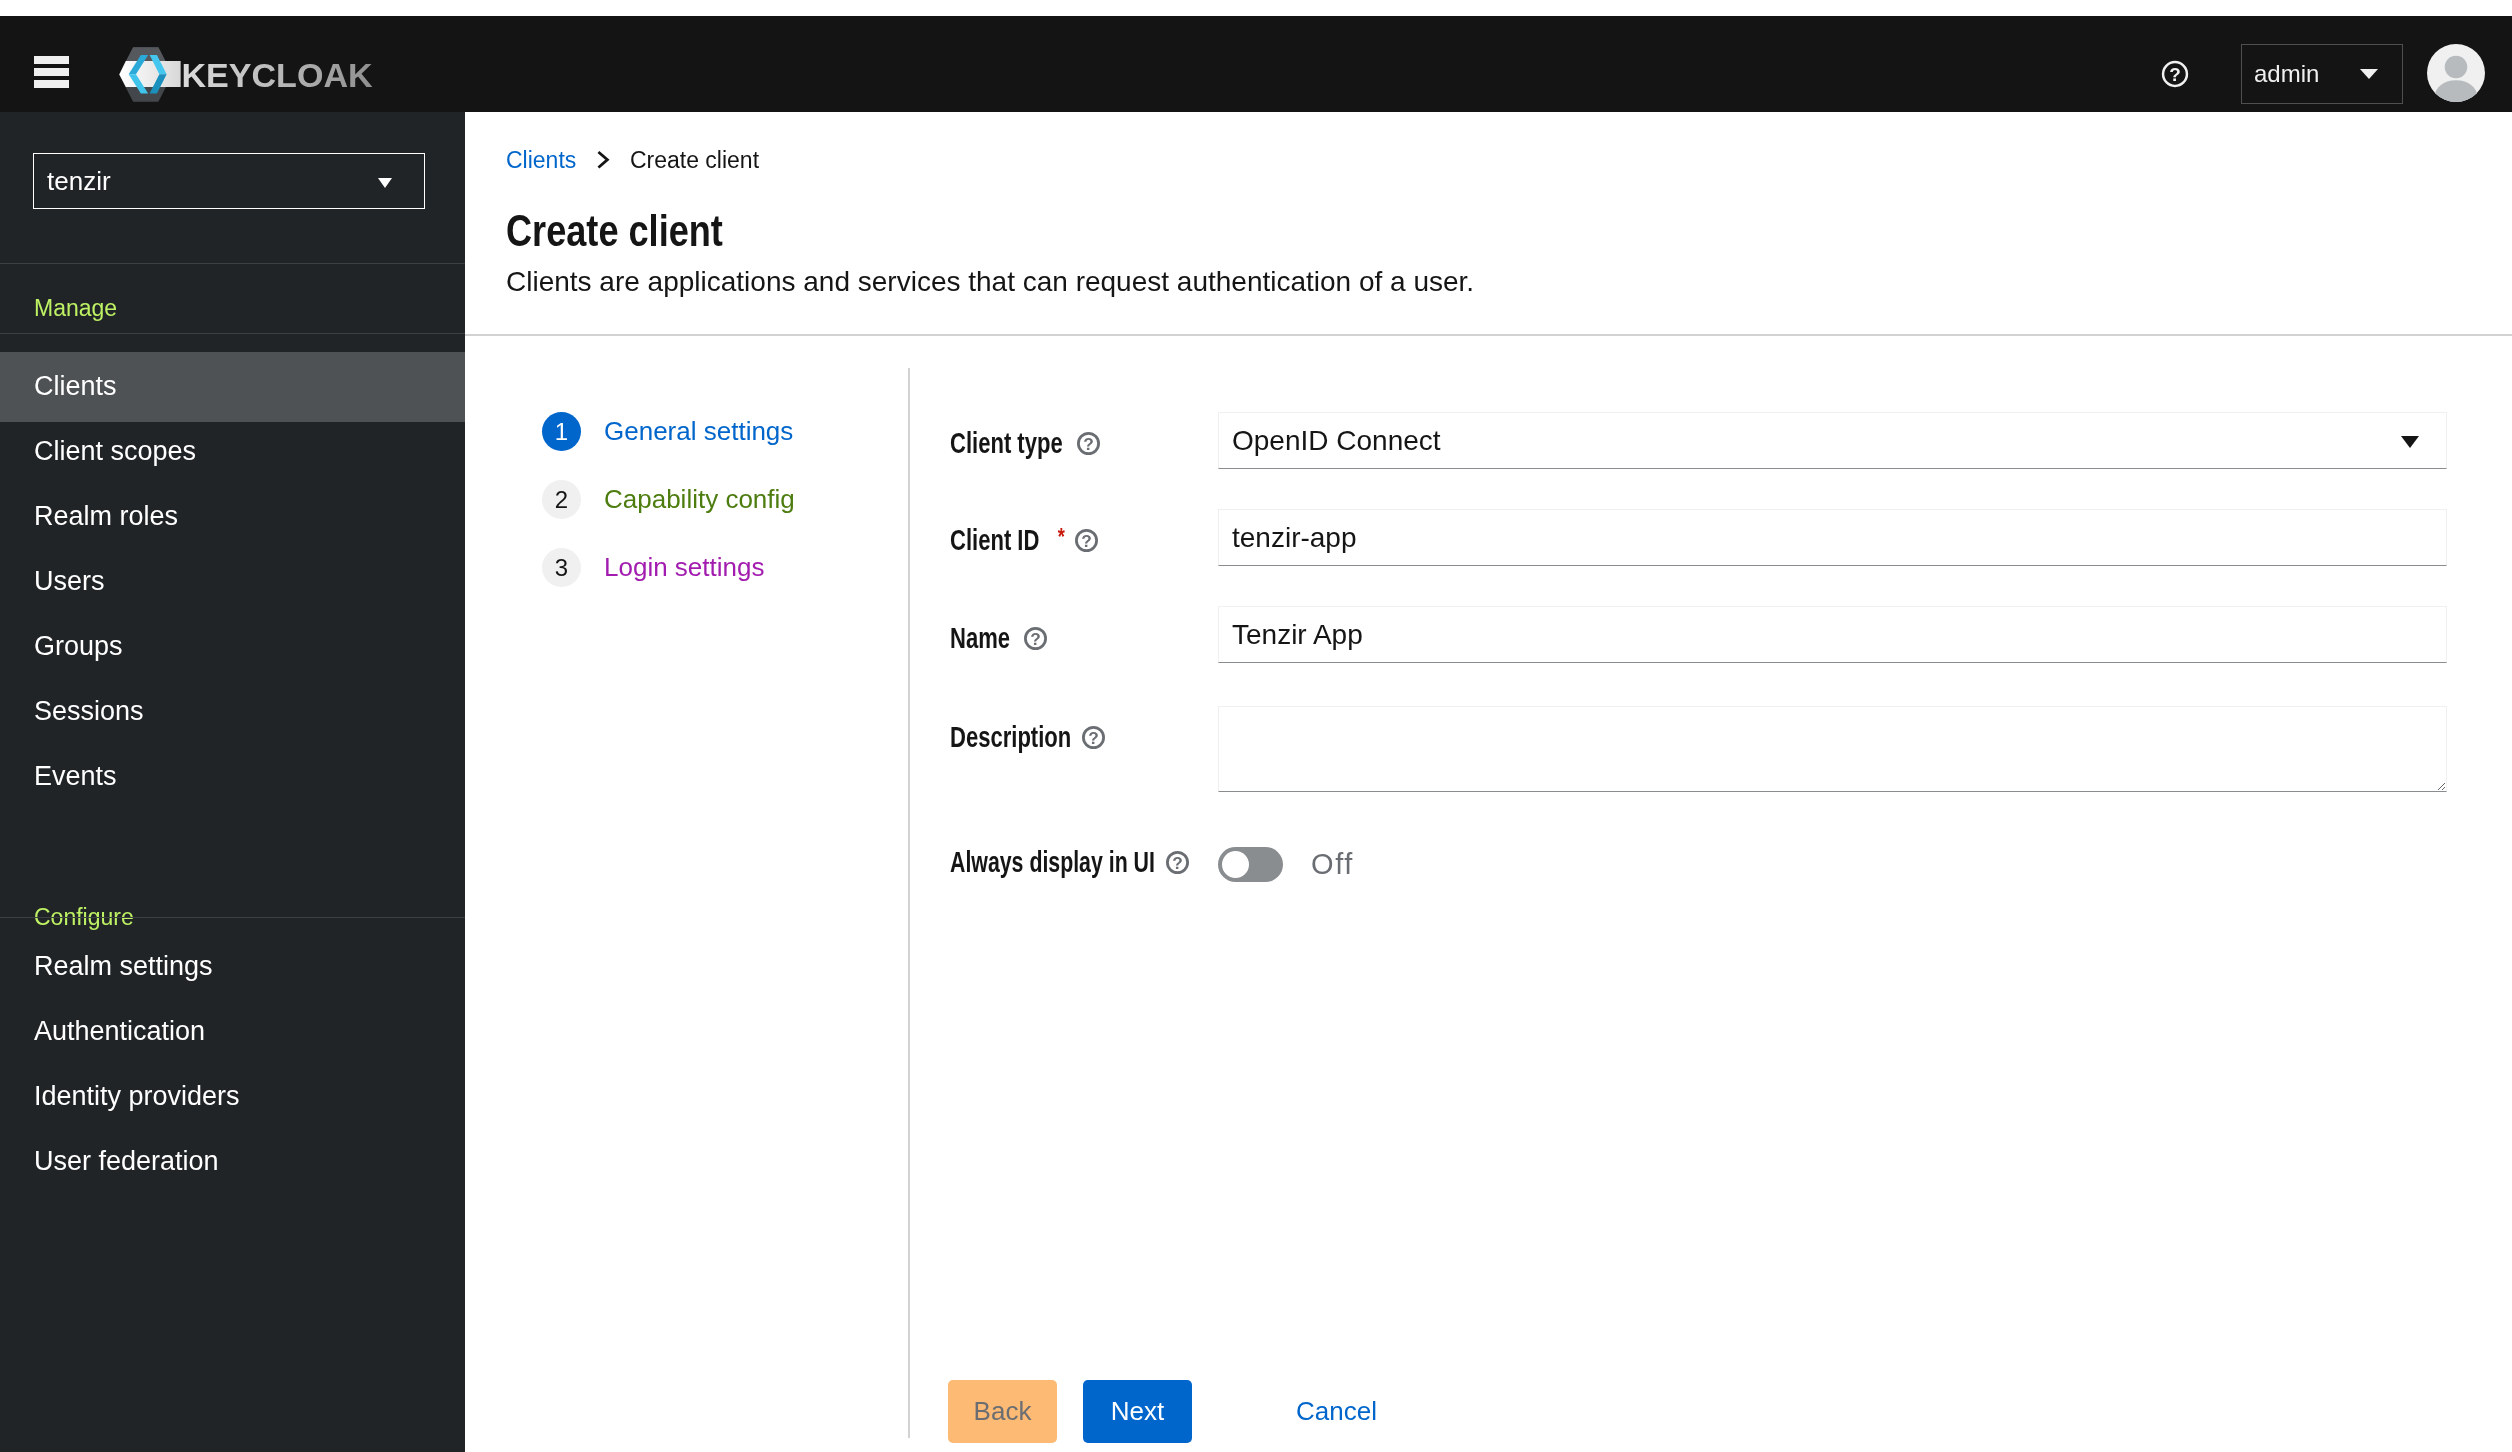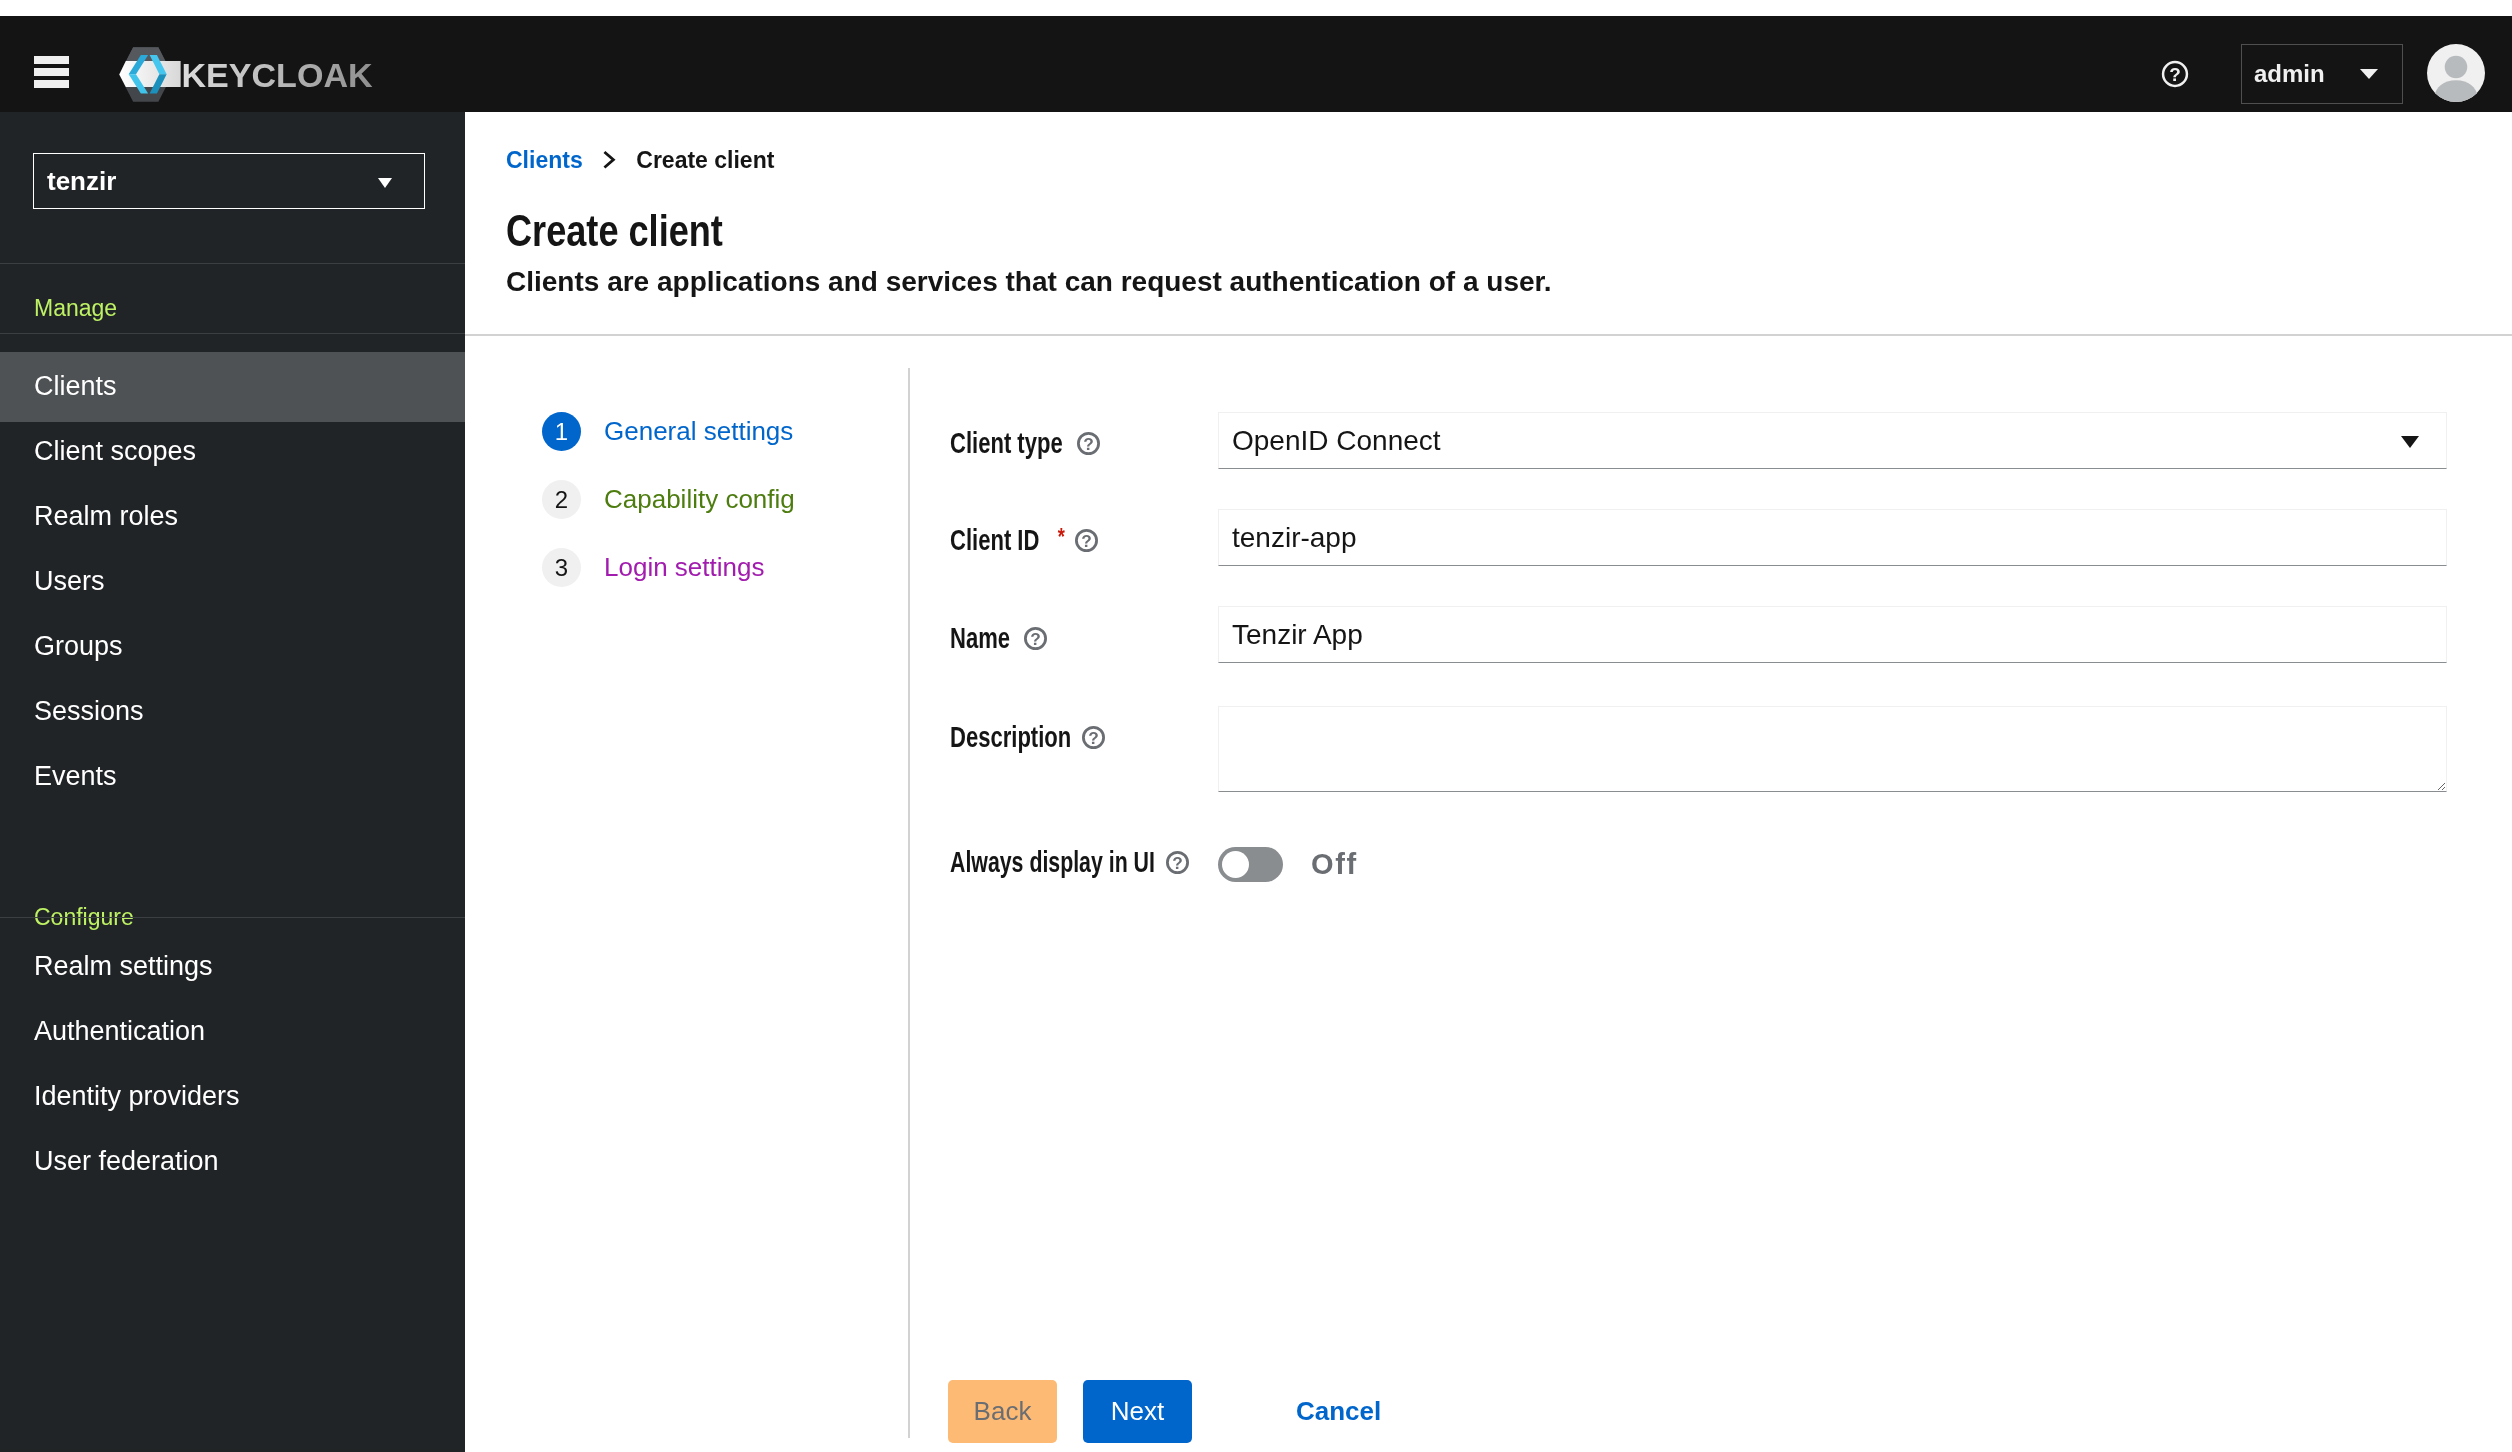--- a/index.html
+++ b/index.html
@@ -1,18 +1,18 @@
 <!DOCTYPE html>
 <html style="font-size:13px"><head>
 <meta charset="utf-8">
 <style>
   * { margin:0; padding:0; box-sizing:border-box; }
   html,body { width:2512px; height:1453px; background:#fff; font-family:"Liberation Sans", sans-serif; overflow:hidden; }
   .abs { position:absolute; }
-  .flex { display:flex; align-items:center;font-weight:bold; }
+  .flex { display:flex; align-items:center; }
   #masthead { position:absolute; left:0; top:0; width:2512px; height:112px; background:#141414;margin-top:16px; }
   #sidebar { position:absolute; left:0; top:112px; width:465px; height:1341px; background:#212427; }
   #main { position:absolute; left:465px; top:112px; width:2047px; height:1341px; background:#fff; }
   .bar { position:absolute; left:34px; width:35px; height:8px; background:#f0f0f0; }
   .navitem { position:absolute; left:34px; height:65px; display:flex; align-items:center; color:#fff; font-size:27px; }
   .sechead { position:absolute; left:34px; height:32px; display:flex; align-items:center; color:#bef264; font-size:23px; }
   .sdiv { position:absolute; left:0; width:465px; height:0.8px; background:#3c3f42; }
   .label { position:absolute; left:485px; height:32px; display:flex; align-items:center; color:#151515; font-size:29px; font-weight:700; white-space:nowrap; transform-origin:left center; transform:scaleX(0.76); }
   .field { position:absolute; left:753px; width:1229px; background:#fff; border:1.6px solid #f0f0f0; border-bottom:1.6px solid #8a8d90; height:57px; display:flex; align-items:center; padding-left:13px; font-size:28px; color:#151515; }
   .wlabel { position:absolute; left:139px; height:39px; display:flex; align-items:center; font-size:26px; }

